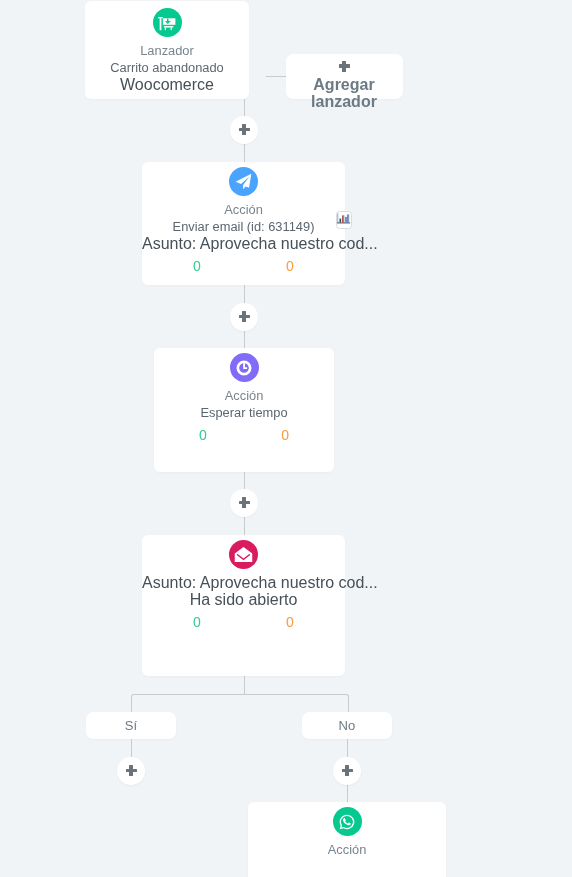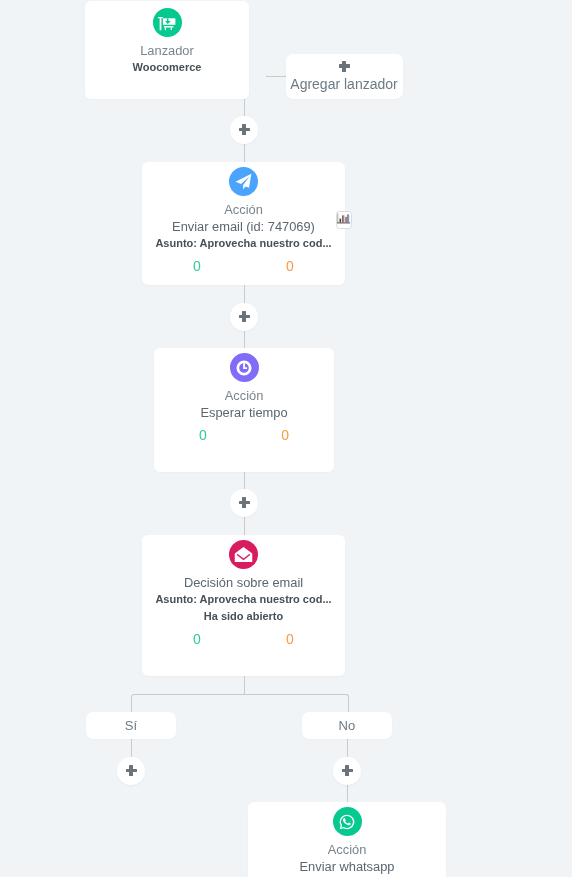--- a/index.html
+++ b/index.html
@@ -10,21 +10,21 @@
 
   .card{position:absolute;background:#ffffff;border-radius:6px;
         box-shadow:0 1px 2px rgba(45,62,80,.03);box-sizing:border-box;
         text-align:center;}
 
   .ico{width:29px;height:29px;border-radius:50%;margin:0 auto 5px;
        display:flex;align-items:center;justify-content:center;}
 
   .l-type{color:#78858d;font-size:12.85px;line-height:17px;white-space:nowrap;}
   .l-sub{color:#5b6670;font-size:12.85px;line-height:17px;white-space:nowrap;}
-  .l-bold{color:#465058;font-size:11px;line-height:17px;font-weight:bold;white-space:nowrap;}
+  .l-bold{color:#465058;font-size:16px;line-height:17px;font-weight:normal;white-space:nowrap;}
 
   .counts{display:flex;justify-content:center;gap:0;margin-top:6px;}
   .cnt{font-size:14px;line-height:16px;width:45.8%;}
   .cnt.g{color:#31cc8f;}
   .cnt.o{color:#fa9a3e;}
 
   .vline{position:absolute;width:1px;background:#c9cbcb;}
   .hline{position:absolute;height:1px;background:#c9cbcb;}
 
   .plus{position:absolute;width:28px;height:28px;border-radius:50%;
@@ -35,21 +35,21 @@
         box-shadow:0 1px 2px rgba(45,62,80,.03);text-align:center;
         color:#6b7a84;font-size:13px;}
 
   .branch{position:absolute;border:1px solid #c9cbcb;border-bottom:none;
           border-top-left-radius:3px;border-top-right-radius:3px;}
 
   .plusglyph{position:relative;display:block;width:11px;height:11px;margin-bottom:1px;}
   .plusglyph::before{content:"";position:absolute;left:0;top:3.7px;width:11px;height:3.6px;background:#6b7379;border-radius:.5px;}
   .plusglyph::after{content:"";position:absolute;top:0;left:3.7px;height:11px;width:3.6px;background:#6b7379;border-radius:.5px;}
 
-  .pbox-label{font-size:14px;line-height:17px;}
+  .pbox-label{font-size:16px;line-height:17px;font-weight:bold;}
 
   .statbtn{position:absolute;background:#fff;box-sizing:border-box;
            border:1px solid #d6dce0;border-radius:3.5px;
            display:flex;align-items:flex-start;justify-content:center;
            padding-top:1.2px;overflow:hidden;}
   .statsvg{display:block;}
 </style>
 </head>
 <body>
 
@@ -70,20 +70,21 @@
       <svg width="17.4" height="13.2" viewBox="0 0 17.4 13.2">
         <path fill="#fff" d="M0 0.05h4.9v1.3H3.4v11.85H1.65V1.35H0z"></path>
         <rect fill="#fff" x="4.9" y="1.3" width="12.5" height="6.5"></rect>
         <rect fill="#fff" x="5.9" y="9.1" width="9.5" height="1.45"></rect>
         <rect fill="#fff" x="6.8" y="10.45" width="1.15" height="2.75"></rect>
         <rect fill="#fff" x="12.6" y="10.45" width="1.2" height="2.75"></rect>
         <path fill="#05c98e" d="M9.0 1.6h1.5v2.3h2.4L9.75 7.0 7.0 3.9h2z"></path>
       </svg>
     </div>
     <div class="l-type">Lanzador</div>
+    <div class="l-sub">Carrito abandonado</div>
     <div class="l-bold">Woocomerce</div>
   </div>
 
   <div class="pbox" style="left:285.5px;top:53.5px;width:117px;height:45.5px;">
     <div style="padding-top:7px;padding-bottom:3px;display:flex;justify-content:center;">
       <span class="plusglyph"></span>
     </div>
     <div class="pbox-label">Agregar lanzador</div>
   </div>
 
@@ -103,21 +104,21 @@
     <span class="plusglyph"></span>
   </div>
 
   <div class="card" style="left:142px;top:162px;width:203px;height:123px;padding-top:5px;">
     <div class="ico" style="background:#4aa3fc;">
       <svg width="19" height="19" viewBox="0 0 24 24" fill="#fff">
           <path d="M21.9 2.1 1.9 12.3l7.0 2.7L19.5 5.6 11.5 16.4v5.5l3.3-3.5 4.2 1.6z"></path>
         </svg>
     </div>
     <div class="l-type">Acción</div>
-    <div class="l-sub">Enviar email (id: 747069)</div>
+    <div class="l-sub">Enviar email (id: 631149)</div>
     <div class="l-bold">Asunto: Aprovecha nuestro cod...</div>
     <div class="counts">
       <div class="cnt g">0</div>
       <div class="cnt o">0</div>
     </div>
   </div>
   <div class="statbtn" style="left:336.3px;top:211.1px;width:15.6px;height:17.5px;">
     <svg class="statsvg" width="13.3" height="10.8" viewBox="0 0 26 21">
       <rect x="0" y="0" width="26" height="21" fill="#fdfdfd"></rect>
       <rect x="0.9" y="0.2" width="1.7" height="19.0" fill="#8ec9f0"></rect>
@@ -151,21 +152,20 @@
     </div>
   </div>
 
   <div class="card" style="left:142px;top:535px;width:203px;height:141px;padding-top:5px;">
     <div class="ico" style="background:#d91b60;">
       <svg width="21" height="21" viewBox="0 0 24 24">
           <path d="M12 3.4 2.0 10.9V20.6h20V10.9z" fill="#fff"></path>
           <path d="M5.2 12.3 12 17.4l6.8-5.1" fill="none" stroke="#d91b60" stroke-width="1.7" stroke-linecap="round"></path>
         </svg>
     </div>
-    <div class="l-sub">Decisión sobre email</div>
     <div class="l-bold">Asunto: Aprovecha nuestro cod...</div>
     <div class="l-bold">Ha sido abierto</div>
     <div class="counts">
       <div class="cnt g">0</div>
       <div class="cnt o">0</div>
     </div>
   </div>
 
   <div class="pbox branch-label" style="left:85.7px;top:711.5px;width:90.4px;height:27.4px;line-height:27.4px;border-radius:7px;">
     <span>Sí</span>
@@ -175,16 +175,15 @@
   </div>
 
   <div class="card" style="left:248px;top:802px;width:198px;height:110px;padding-top:5px;">
     <div class="ico" style="background:#05c98e;">
       <svg width="18" height="18" viewBox="0 0 24 24" fill="#fff">
           <path d="M12 2.2A9.7 9.7 0 0 0 3.6 16.8L2.3 21.7l5.1-1.3A9.7 9.7 0 1 0 12 2.2zm0 1.8a7.9 7.9 0 1 1-4.1 14.7l-.4-.2-2.9.8.8-2.8-.2-.4A7.9 7.9 0 0 1 12 4z"></path>
           <path d="M9.3 7.2c-.2-.4-.4-.4-.6-.4h-.5c-.2 0-.5.1-.7.4-.3.3-.9.9-.9 2.1s.9 2.4 1.1 2.6c.1.2 1.8 2.8 4.4 3.8 2.1.8 2.6.7 3 .6.5 0 1.5-.6 1.7-1.2.2-.6.2-1.1.1-1.2l-.5-.3s-1.4-.7-1.6-.8c-.2-.1-.4-.1-.6.1l-.8 1c-.1.2-.3.2-.5.1-.2-.1-1-.4-1.9-1.2-.7-.6-1.2-1.4-1.3-1.6-.1-.2 0-.3.1-.4l.4-.5c.1-.2.2-.3.2-.4.1-.2 0-.3 0-.4z"></path>
         </svg>
     </div>
     <div class="l-type">Acción</div>
-    <div class="l-sub">Enviar whatsapp</div>
   </div>
 
 </div>
 
 </body></html>

